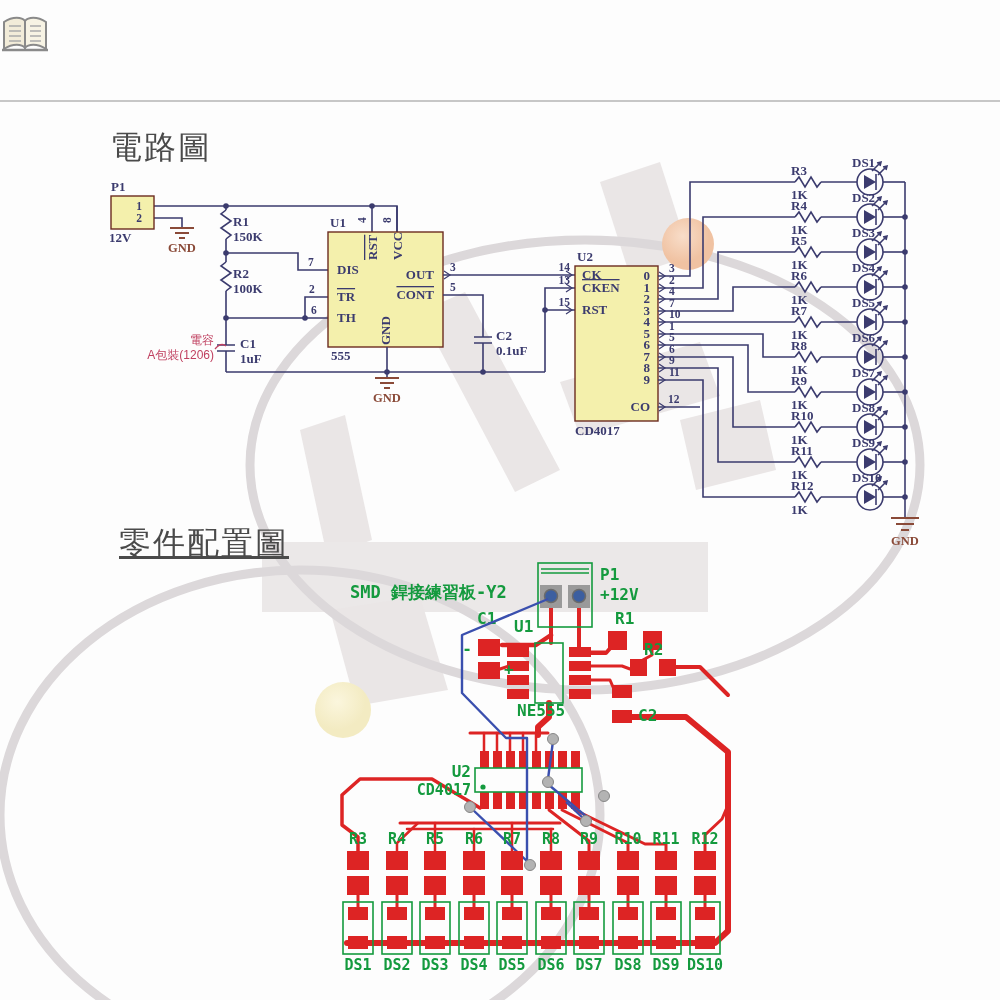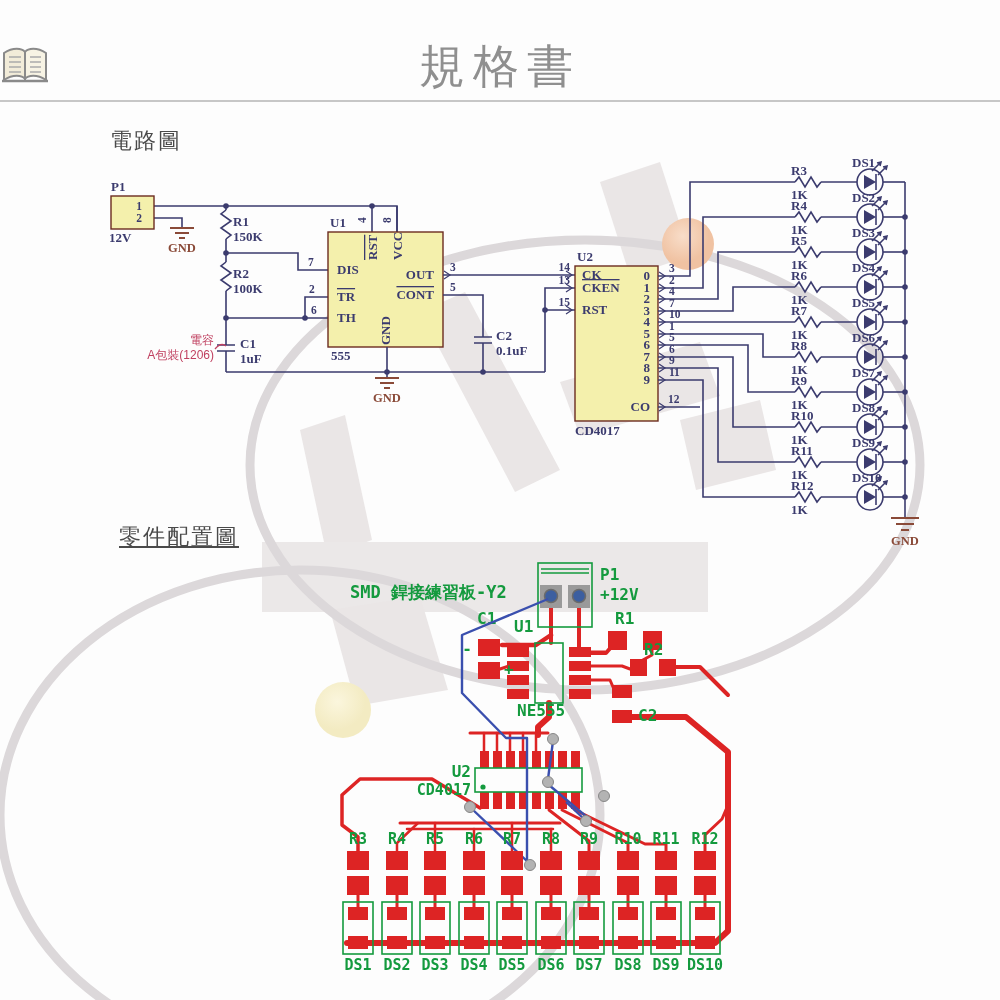--- a/index.html
+++ b/index.html
@@ -10,21 +10,21 @@
   }
   html,body{margin:0;padding:0;}
   body{width:1000px;height:1000px;position:relative;background:#fdfdfd;overflow:hidden;
        font-family:"Liberation Sans",sans-serif;}
   svg{position:absolute;left:0;}
   #bg-decor{top:0;z-index:0;}
   .page-header{position:absolute;top:36px;left:0;width:1000px;display:flex;justify-content:center;
        align-items:center;gap:16px;z-index:2;}
   .page-title{font-size:46px;color:var(--title_gray);letter-spacing:8px;font-weight:400;}
   .divider{position:absolute;top:100px;left:0;width:1000px;height:2px;background:#c7c7c7;z-index:2;}
-  .section-heading{position:absolute;z-index:2;font-size:22px;color:#4a4a4a;font-weight:400;letter-spacing:2px;}
+  .section-heading{position:absolute;z-index:2;font-size:32px;color:#4a4a4a;font-weight:400;letter-spacing:2px;}
   #sch-heading{left:110px;top:126px;}
   #pcb-heading{left:119px;top:522px;text-decoration:underline;}
   #schematic-svg{top:150px;z-index:1;}
   #pcb-svg{top:555px;z-index:1;}
   
   .w{stroke:var(--navy);stroke-width:1.6;fill:none;}
   .comp{fill:var(--box_yellow);stroke:var(--box_border);stroke-width:1.4;}
   .dot{fill:var(--navy);}
   .chev{stroke:var(--navy);stroke-width:1.2;fill:none;}
   .st{fill:var(--navy);font-family:"Liberation Serif",serif;font-weight:bold;font-size:13px;}
@@ -61,21 +61,20 @@
   <ellipse class="wm-ring" cx="300" cy="815" rx="300" ry="245"></ellipse>
 </svg>
 
 <div class="page-header">
   <svg width="50" height="44" viewBox="0 0 50 44">
     <path d="M4,8 C13,2 22,3 25,7 L25,34 C22,30 13,29 4,35 Z" fill="#f2ecd9" stroke="#8a8a8a" stroke-width="2"></path>
     <path d="M46,8 C37,2 28,3 25,7 L25,34 C28,30 37,29 46,35 Z" fill="#f7f3e4" stroke="#8a8a8a" stroke-width="2"></path>
     <path d="M9,12 h12 M9,17 h12 M9,22 h12 M9,27 h12 M30,12 h11 M30,17 h11 M30,22 h11 M30,27 h11" stroke="#aaa" stroke-width="1.4"></path>
     <path d="M2,36 h46" stroke="#8a8a8a" stroke-width="2.4"></path>
   </svg>
-  <span class="page-title">規格書</span>
 </div>
 <div class="divider"></div>
 
 <div id="sch-heading" class="section-heading">電路圖</div>
 
 <svg id="schematic-svg" width="1000" height="410" viewBox="0 0 1000 410">
   <defs>
     <radialGradient id="pb" cx="40%" cy="35%">
         <stop offset="0%" stop-color="#f8ddc9"></stop>
         <stop offset="100%" stop-color="#f0c2a2"></stop>

